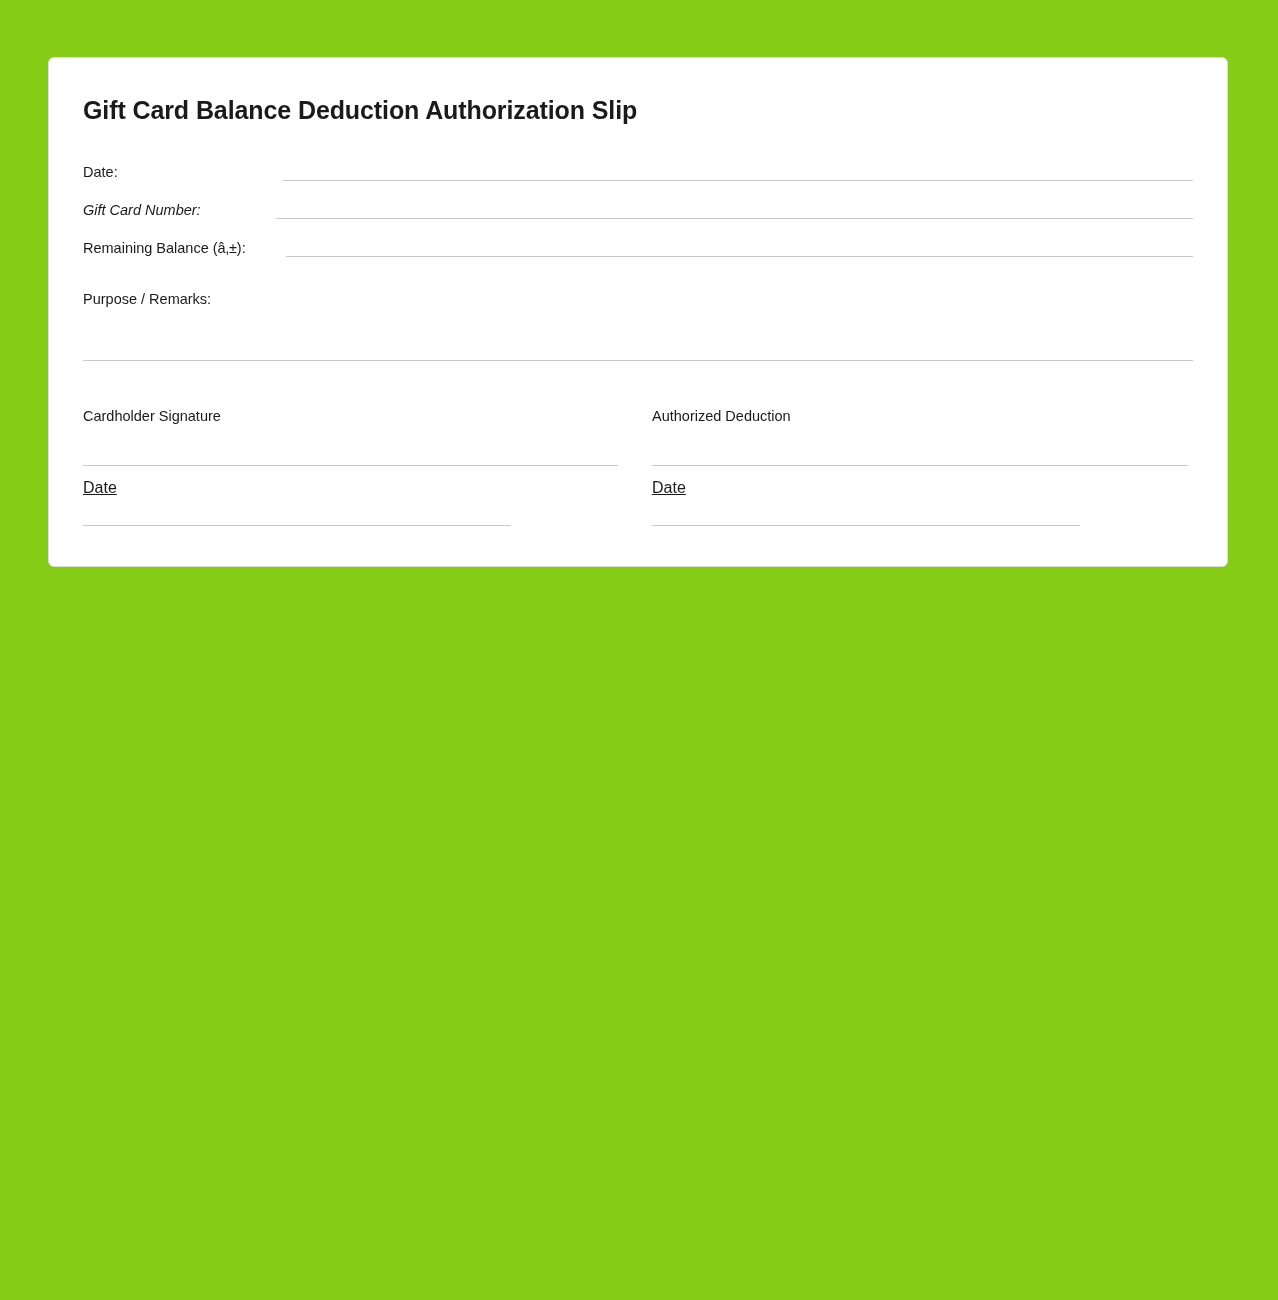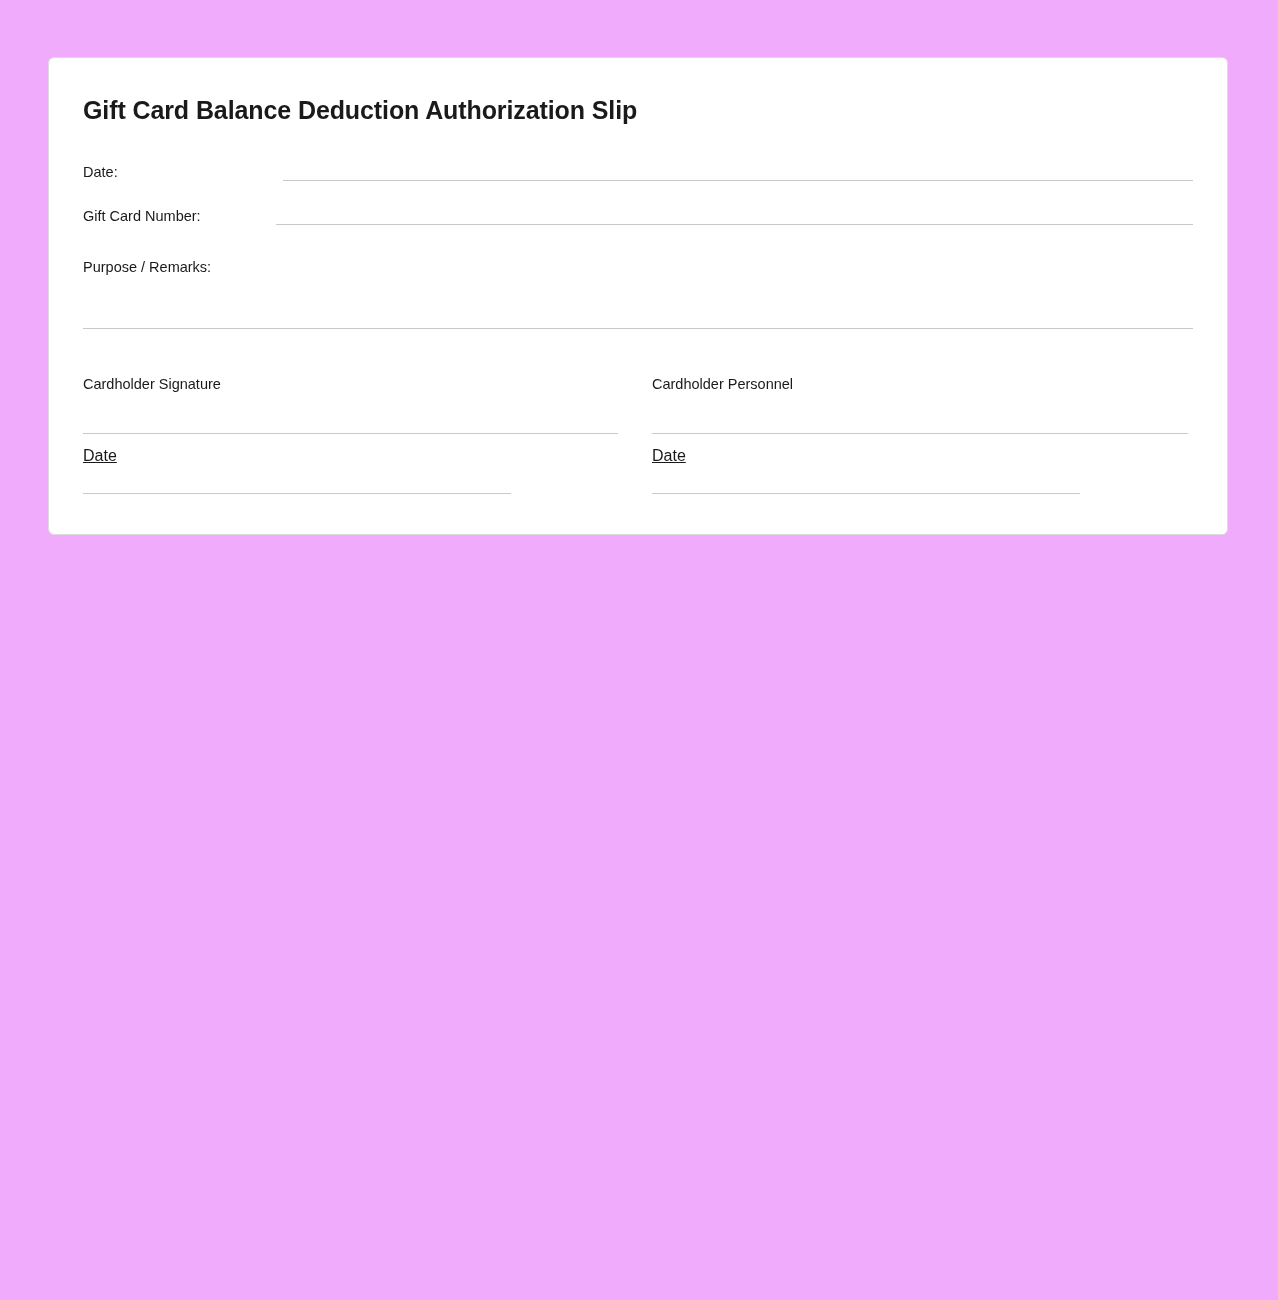--- a/index.html
+++ b/index.html
@@ -8,21 +8,21 @@
     background: #ffffff;
     width: 1278px;
     height: 1300px;
     font-family: "Liberation Sans", sans-serif;
   }
 
   .page {
     width: 1278px;
     height: 1300px;
     position: relative;
-    background: #f0abfc;
+    background: #84cc16;
   }
 
   .slip {
     position: absolute;
     left: 48px;
     top: 57px;
     width: 1180px;
     box-sizing: border-box;
     border: 1px solid #dcdcdc;
     border-radius: 6px;
@@ -38,40 +38,40 @@
     letter-spacing: -0.1px;
   }
 
   .fields {
     margin-top: 38px;
   }
 
   .field-row {
     display: flex;
     align-items: flex-end;
-    margin-bottom: 26px;
+    margin-bottom: 20px;
   }
 
   .field-label {
     font-size: 14.5px;
     color: #1a1a1a;
     white-space: nowrap;
     padding-right: 10px;
     line-height: 18px;
   }
 
   .field-line {
     flex: 1 1 auto;
     border-bottom: 1px solid #c9c9c9;
     height: 16px;
   }
 
   
   .row-date .field-label { width: 190px; }
-  .row-giftcard .field-label { width: 183px; }
+  .row-giftcard .field-label { width: 183px; font-style: italic; }
   .row-cardholder .field-label { width: 183px; }
   .row-amount .field-label { width: 190px; }
   .row-remaining .field-label { width: 193px; }
 
   .remarks-block {
     margin-top: 34px;
   }
   .remarks-label {
     font-size: 14.5px;
     color: #1a1a1a;
@@ -136,39 +136,43 @@
         <span class="field-line"></span>
       </div>
 
       <div class="field-row row-giftcard">
         <span class="field-label">Gift Card Number:</span>
         <span class="field-line"></span>
       </div>
 
 
 
+      <div class="field-row row-remaining">
+        <span class="field-label">Remaining Balance (â‚±):</span>
+        <span class="field-line"></span>
+      </div>
 
     </div>
 
     <div class="remarks-block">
       <div class="remarks-label">Purpose / Remarks:</div>
       <div class="remarks-line"></div>
     </div>
 
     <div class="sig-area">
 
       <div class="sig-col sig-col-left">
         <div class="sig-label">Cardholder Signature</div>
         <div class="sig-line"></div>
         <div class="sig-date-label">Date</div>
         <div class="sig-date-line"></div>
       </div>
 
       <div class="sig-col sig-col-right">
-        <div class="sig-label">Cardholder Personnel</div>
+        <div class="sig-label">Authorized Deduction</div>
         <div class="sig-line"></div>
         <div class="sig-date-label">Date</div>
         <div class="sig-date-line"></div>
       </div>
 
     </div>
 
   </div>
 </div>
 

